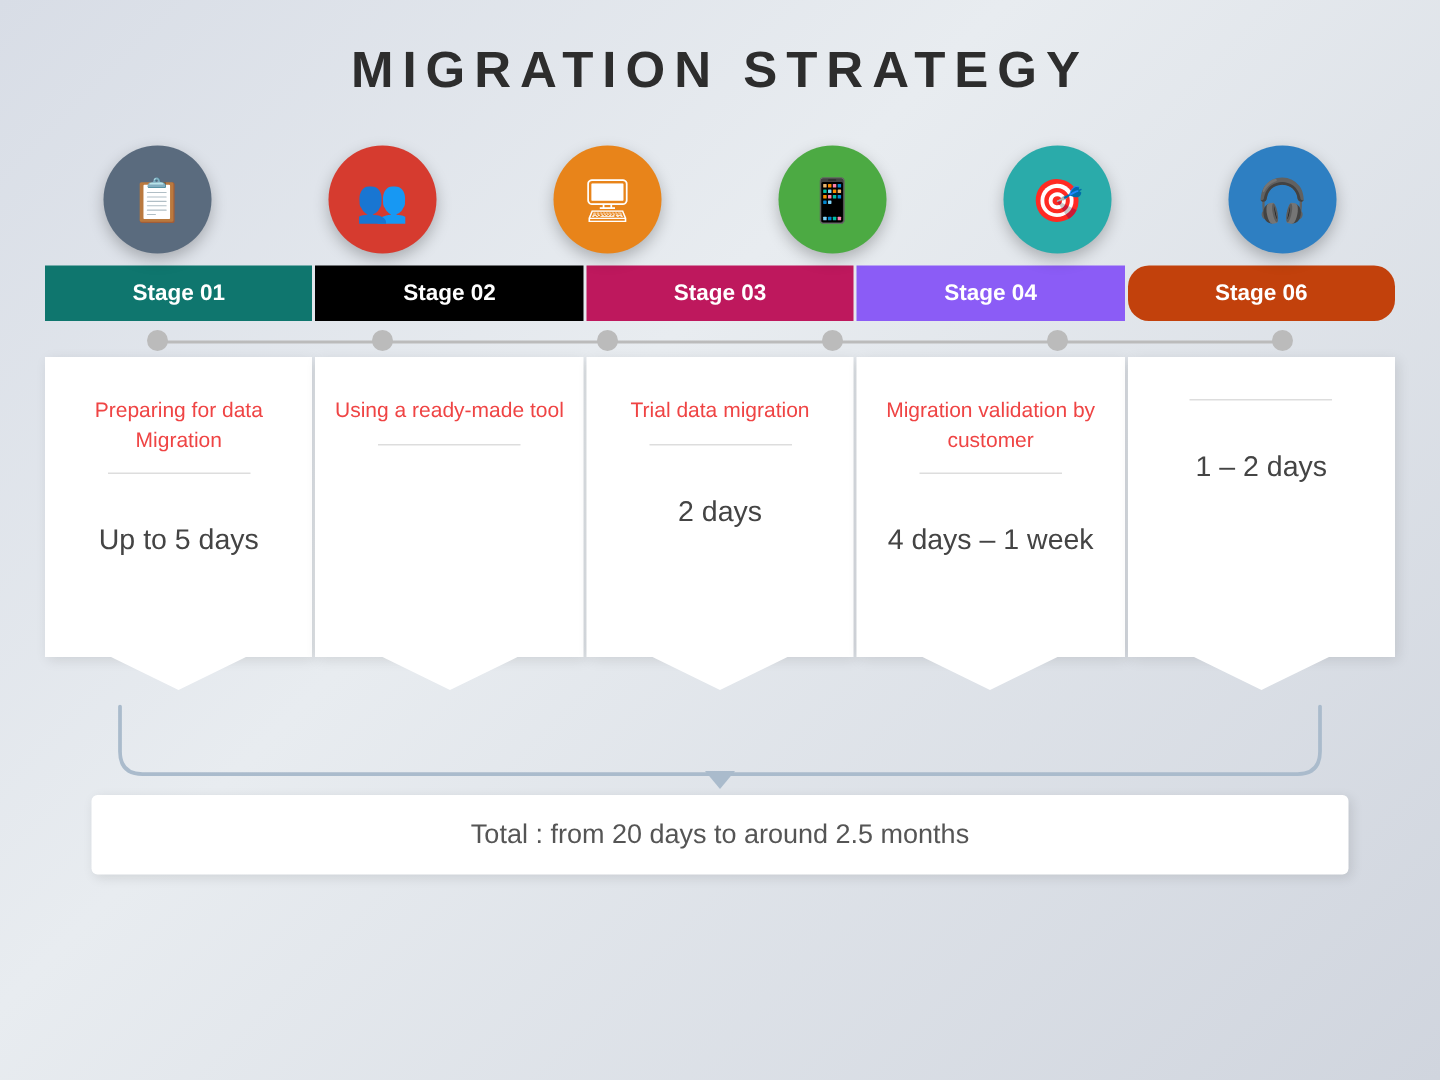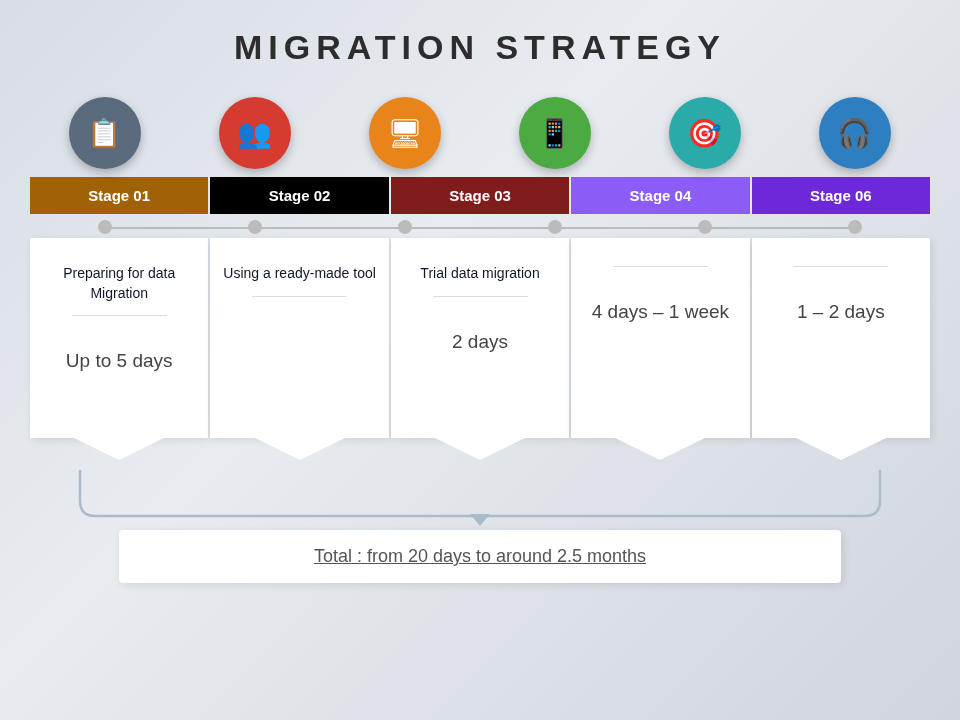--- a/index.html
+++ b/index.html
@@ -142,21 +142,21 @@
       width: 0;
       height: 0;
       border-left: 45px solid transparent;
       border-right: 45px solid transparent;
       border-top: 22px solid white;
       z-index: 3;
     }
 
     .card-description {
       font-size: 14px;
-      color: #0f172a;
+      color: #ef4444;
       text-align: center;
       line-height: 1.4;
       font-weight: 500;
       margin-top: 10px;
     }
 
     .card-duration {
       font-size: 19px;
       color: #444;
       text-align: center;
@@ -180,29 +180,28 @@
     }
 
     .curved-arrow {
       width: 100%;
       height: 60px;
     }
 
     
     .total-banner {
       margin-top: 4px;
-      width: 722px;
+      width: 838px;
       background: white;
       border-radius: 4px;
       padding: 16px 20px;
       text-align: center;
       font-size: 18px;
       color: #555;
       box-shadow: 2px 2px 8px rgba(0,0,0,0.1);
-      text-decoration: underline;
     }
   </style>
 </head>
 <body>
 
 <h1 class="title">MIGRATION STRATEGY</h1>
 
 <div class="stages-section">
 
   <div class="circles-row" id="circles-row">
@@ -220,25 +219,25 @@
       </div>
       <div class="circle-wrapper">
         <div class="circle" style="background: rgb(42, 171, 170);">🎯</div>
       </div>
       <div class="circle-wrapper">
         <div class="circle" style="background: rgb(46, 127, 194);">🎧</div>
       </div>
     </div>
 
   <div class="labels-row" id="labels-row">
-      <div class="stage-label" style="background: #a16207; text-align: center;">Stage 01</div>
+      <div class="stage-label" style="background: #0f766e; text-align: center;">Stage 01</div>
       <div class="stage-label" style="background: #000000;">Stage 02</div>
-      <div class="stage-label" style="background: #7f1d1d;">Stage 03</div>
+      <div class="stage-label" style="background: #be185d;">Stage 03</div>
       <div class="stage-label" style="background: #8b5cf6;">Stage 04</div>
-      <div class="stage-label" style="background: #6d28d9;">Stage 06</div>
+      <div class="stage-label" style="background: #c2410c; border-radius: 14px;">Stage 06</div>
     </div>
 
   <div class="dots-row">
     <div class="timeline-line"></div>
     <div id="dots-row-inner" style="display:flex; width:100%;">
         <div class="dot-wrapper">
           <div class="dot"></div>
         </div>
         <div class="dot-wrapper">
           <div class="dot"></div>
@@ -267,20 +266,21 @@
       <div class="card">
         <div class="card-description">Using a ready-made tool</div>
         <div class="card-divider"></div>
       </div>
       <div class="card">
         <div class="card-description">Trial data migration</div>
         <div class="card-divider"></div>
         <div class="card-duration">2 days</div>
       </div>
       <div class="card">
+        <div class="card-description">Migration validation by customer</div>
         <div class="card-divider"></div>
         <div class="card-duration">4 days – 1 week</div>
       </div>
       <div class="card">
         <div class="card-divider"></div>
         <div class="card-duration">1 – 2 days</div>
       </div>
     </div>
 
 </div>

